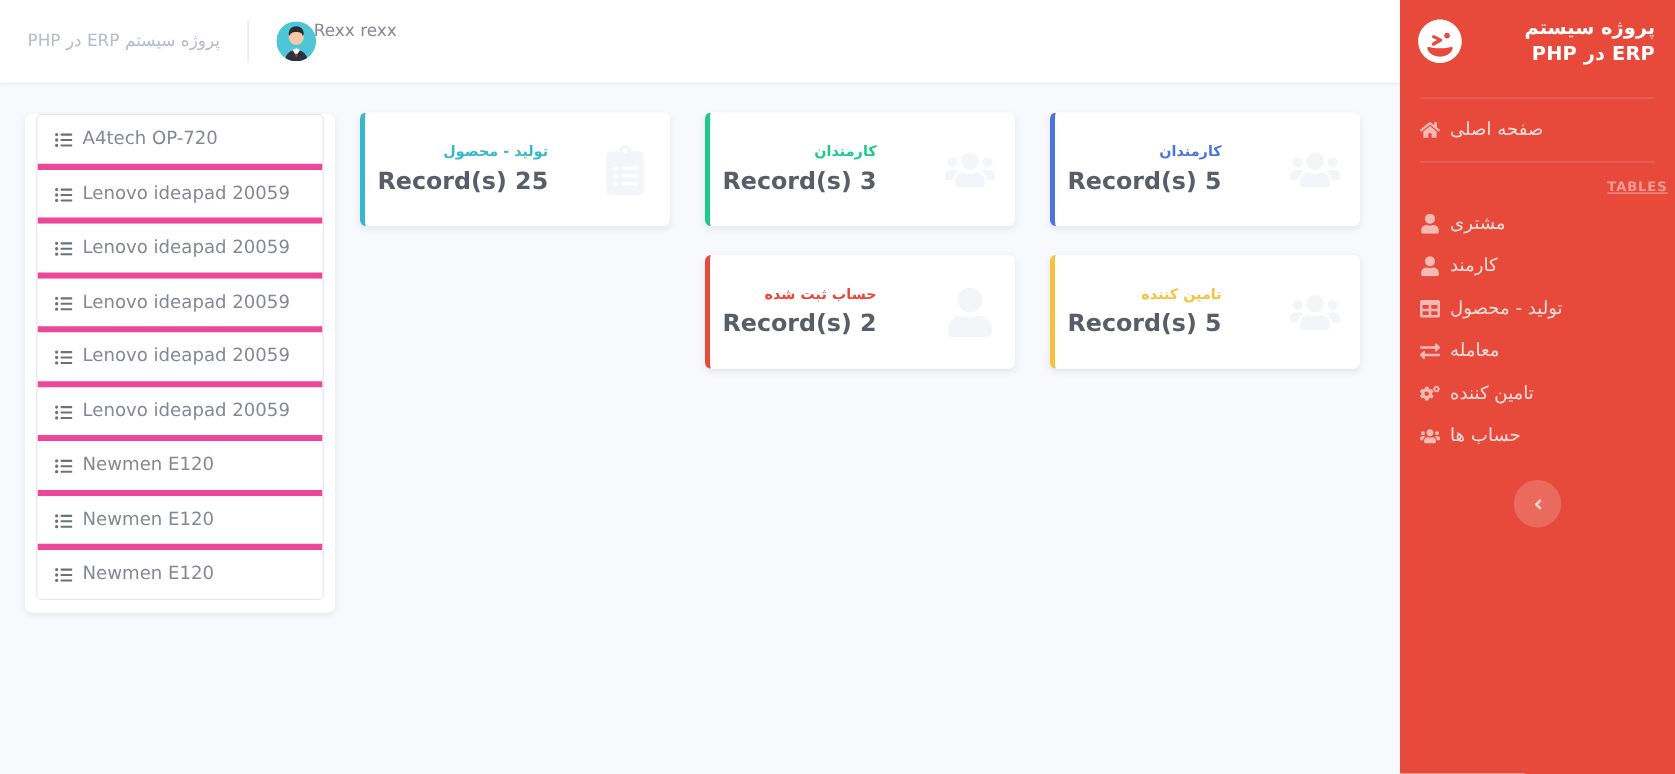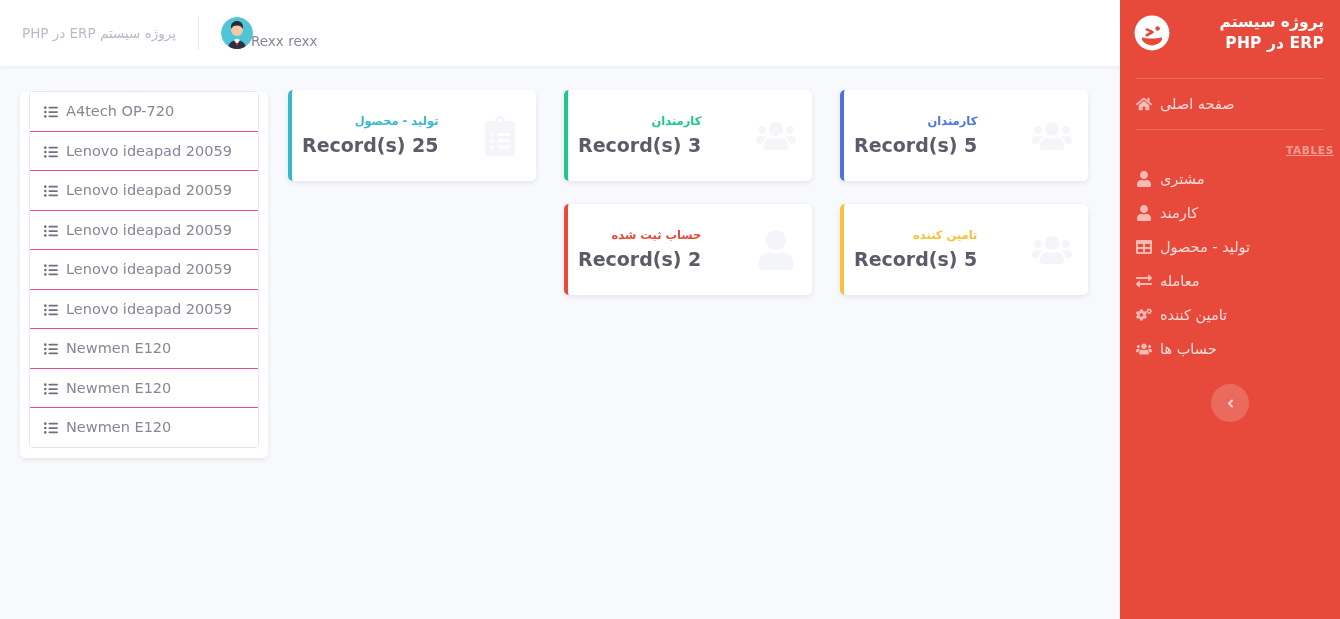--- a/index.html
+++ b/index.html
@@ -135,21 +135,21 @@
     padding: 0 22px;
     white-space: nowrap;
   }
   .topbar-sep {
     width: 0;
     height: 34px;
     border-left: 1px solid #e3e6f0;
   }
   .topbar-user {
     display: flex;
-    align-items: flex-end;
+    align-items: flex-start;
     gap: 0px;
     padding: 0 16px 0 22px;
     cursor: pointer;
     direction: ltr;
   }
   .avatar {
     width: 32px;
     height: 32px;
     border-radius: 50%;
     overflow: hidden;
@@ -203,21 +203,21 @@
     overflow: hidden;
   }
   .product-item {
     display: flex;
     align-items: flex-start;
     justify-content: flex-end;
     gap: 8px;
     padding: 10px 12px;
     font-size: 14.5px;
     color: #858796;
-    border-bottom: 1px solid #ec4899;
+    border-bottom: 5px solid #ec4899;
     cursor: pointer;
     line-height: 1.28;
     background: #fff;
   }
   .product-item:last-child { border-bottom: none; }
   .product-item .li-ico { width: 16px; height: 14px; flex: 0 0 16px; margin-top: 3px; display:block;}
   .product-item .li-label { text-align: right; }
 
   
   .cards-area {

